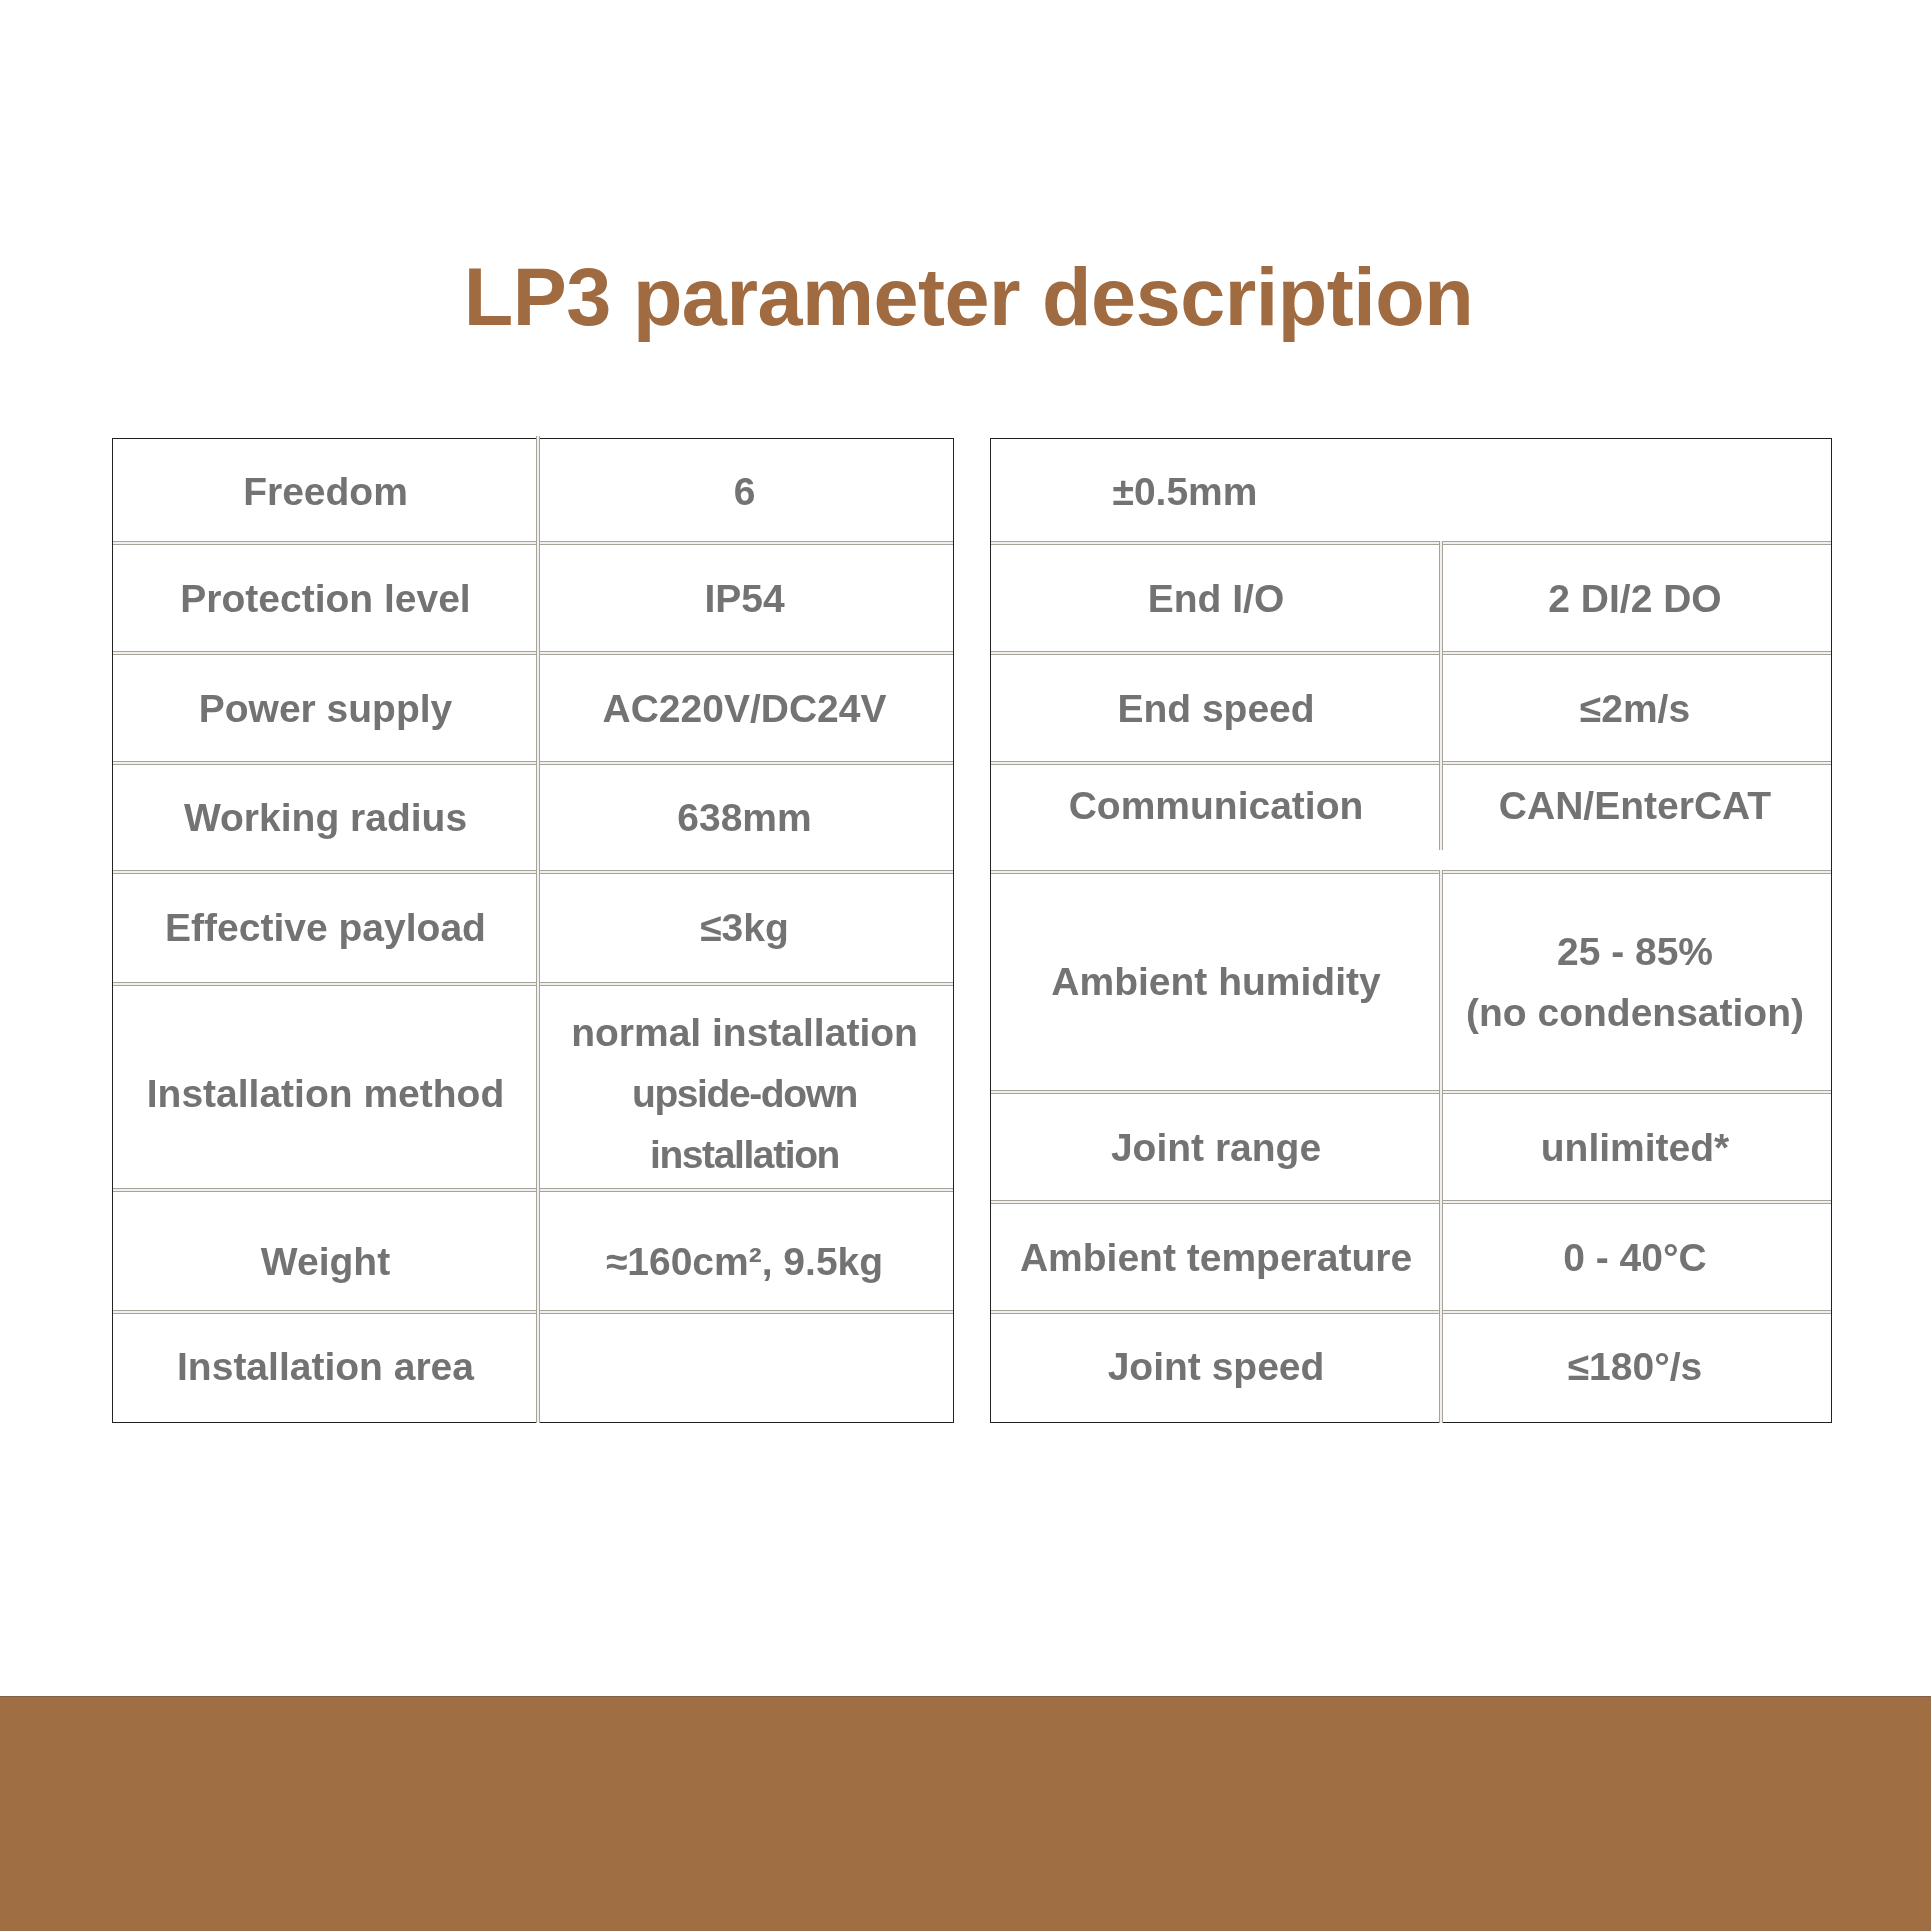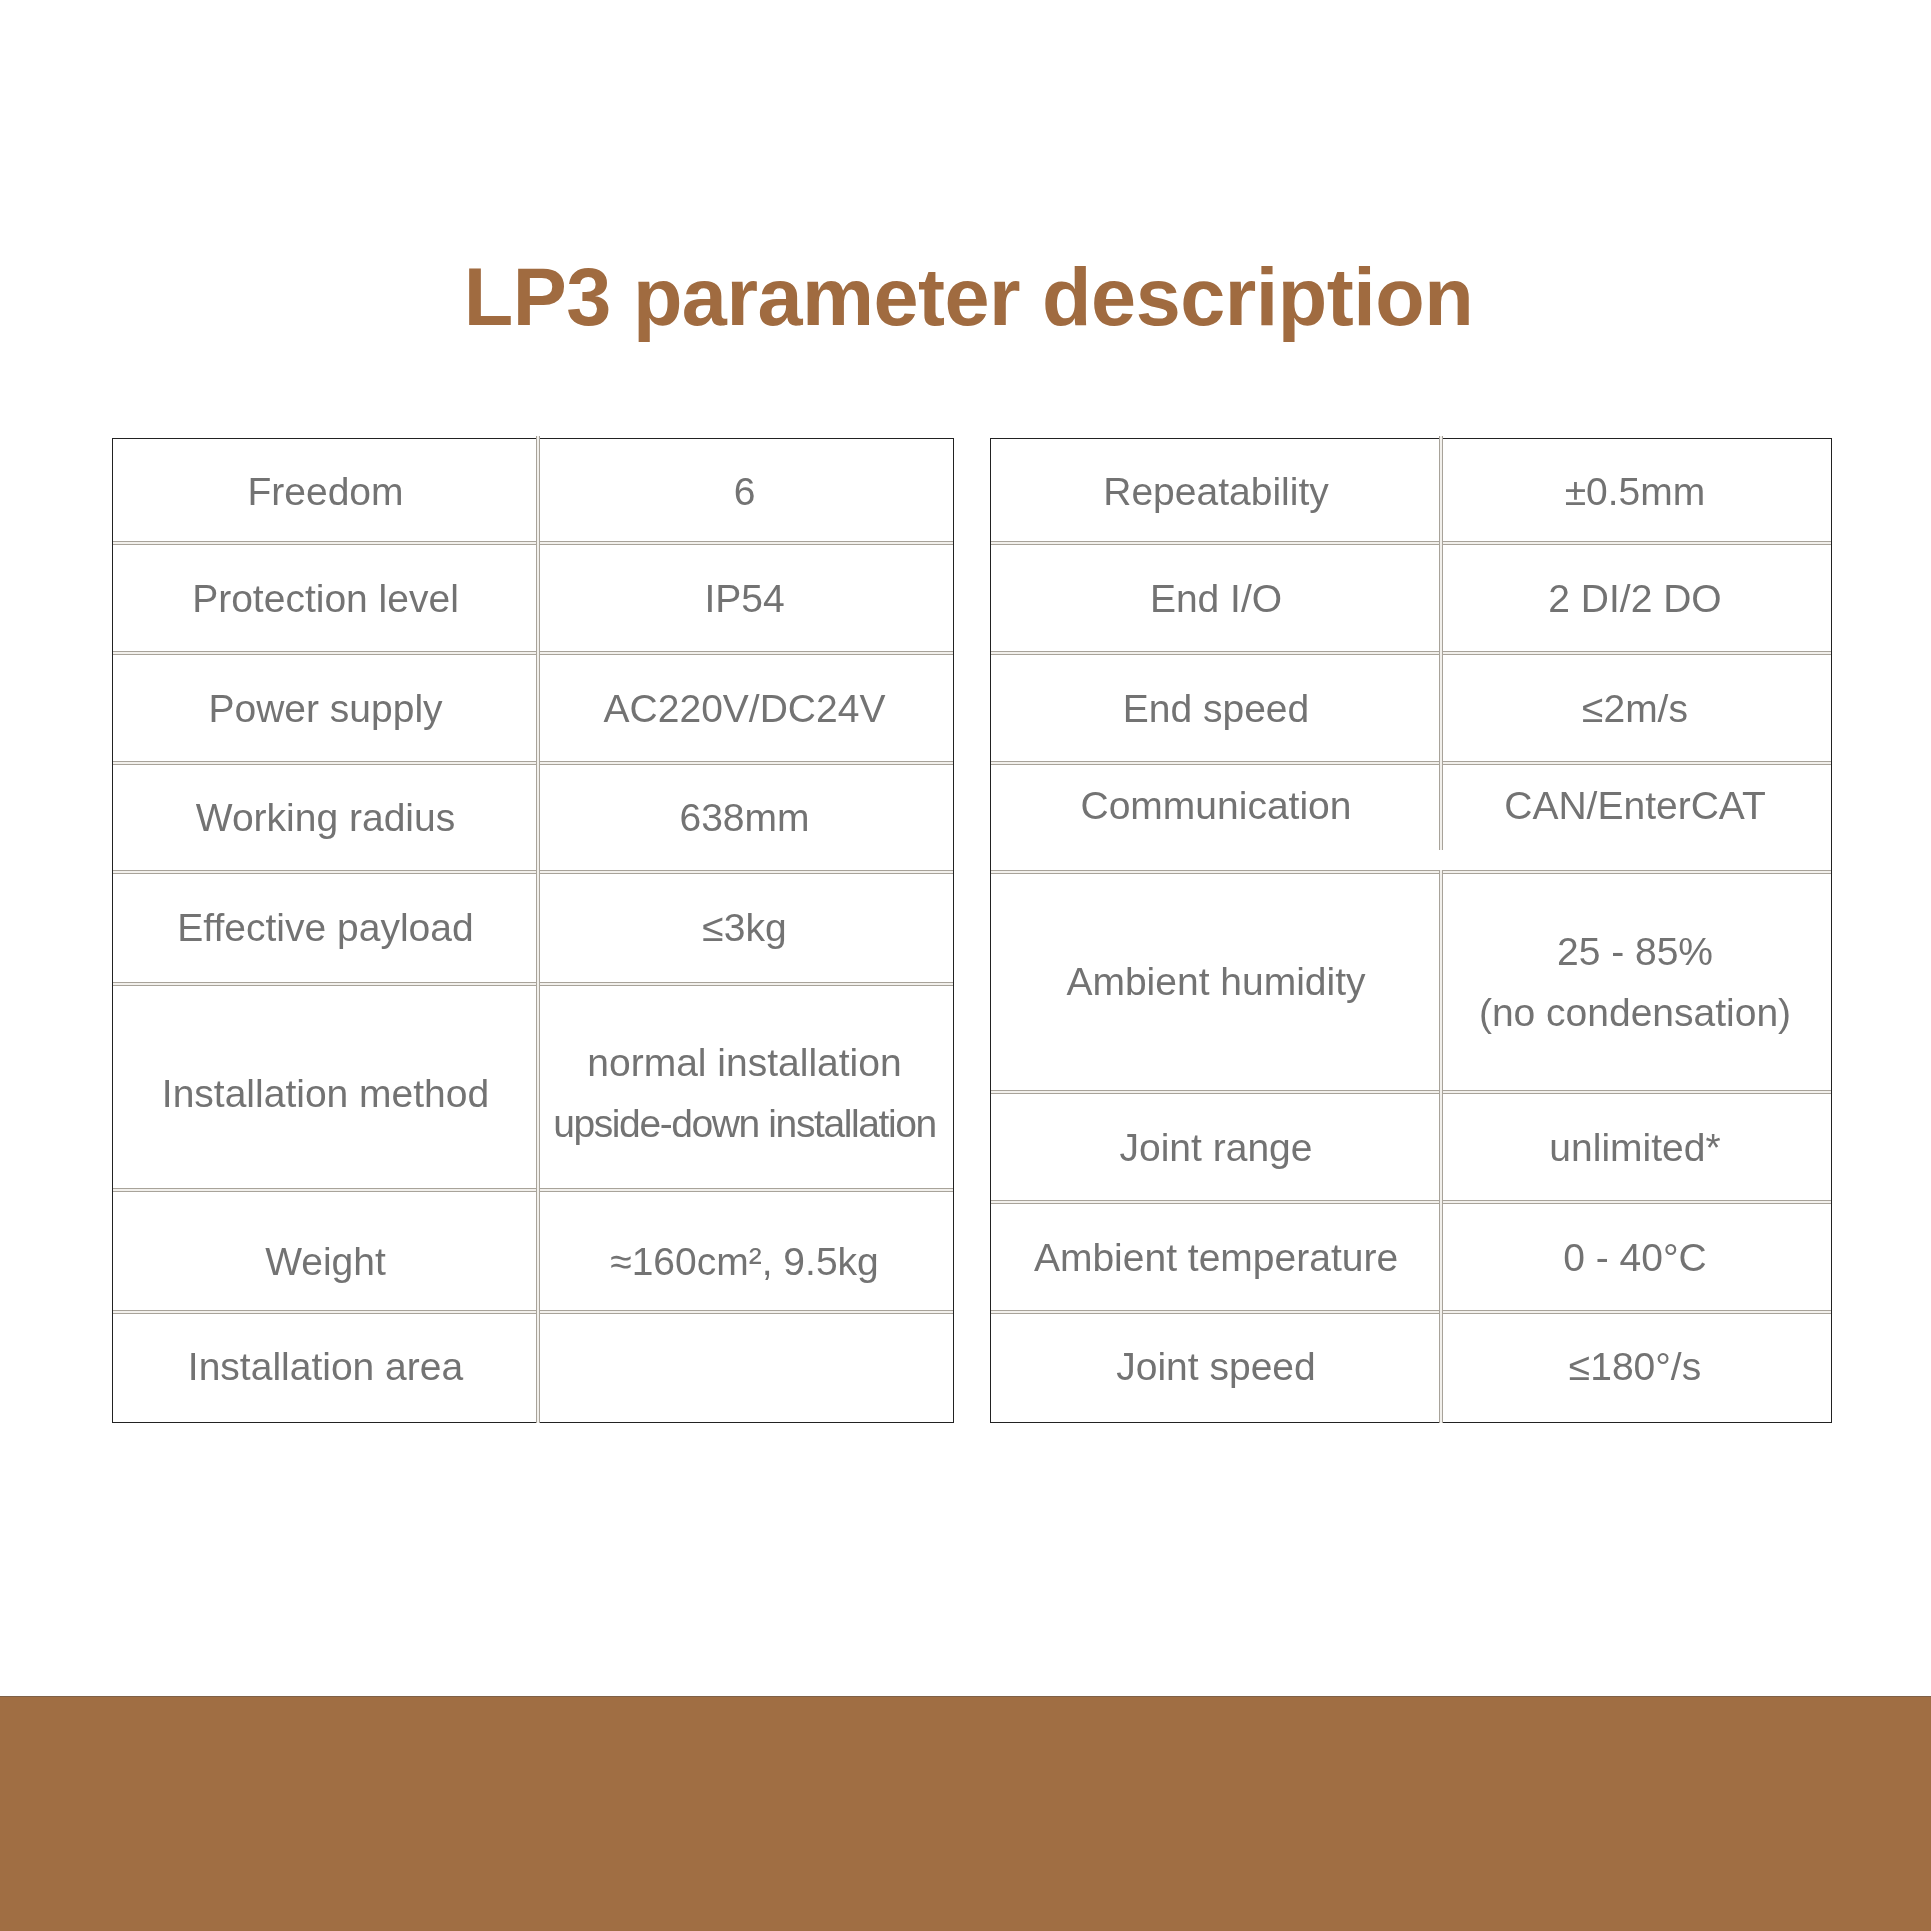--- a/index.html
+++ b/index.html
@@ -11,20 +11,21 @@
     .title {
       position: absolute; left: 0; top: 249px; width: 1937px;
       text-align: center; font-weight: bold; font-size: 81px;
       color: #a06b40; letter-spacing: -0.5px; line-height: 97px;
     }
     .spec-table {
       position: absolute; top: 438px;
       border: 1.9px solid #222;
       box-sizing: border-box;
       background: #fff;
+      font-weight: bold;
     }
     .spec-table.left { left: 112px; width: 842px; height: 985px; }
     .spec-table.right { left: 990px; width: 842px; height: 985px; }
     .row {
       position: absolute; left: 0; right: 0;
       display: flex;
     }
     .row.sep::before {
       content: ""; position: absolute; left: 0; right: 0; top: -2.9px; height: 3.9px;
       border-top: 1px solid #a8a39a; border-bottom: 1px solid #a8a39a;
@@ -87,21 +88,20 @@
     <div class="cell k">Weight</div>
     <div class="cell v">≈160cm², 9.5kg</div>
   </div>
   <div class="row sep" style="top:874px;height:107px">
     <div class="cell k">Installation area</div>
   </div>
 </div>
 
 <div class="spec-table right">
   <div class="row" style="top:0;height:104px">
-    <div class="cell k">Repeatability</div>
     <div class="cell v">±0.5mm</div>
   </div>
   <div class="row sep" style="top:105px;height:108px">
     <div class="cell k">End I/O</div>
     <div class="cell v">2 DI/2 DO</div>
   </div>
   <div class="row sep" style="top:215px;height:108px">
     <div class="cell k">End speed</div>
     <div class="cell v">≤2m/s</div>
   </div>

